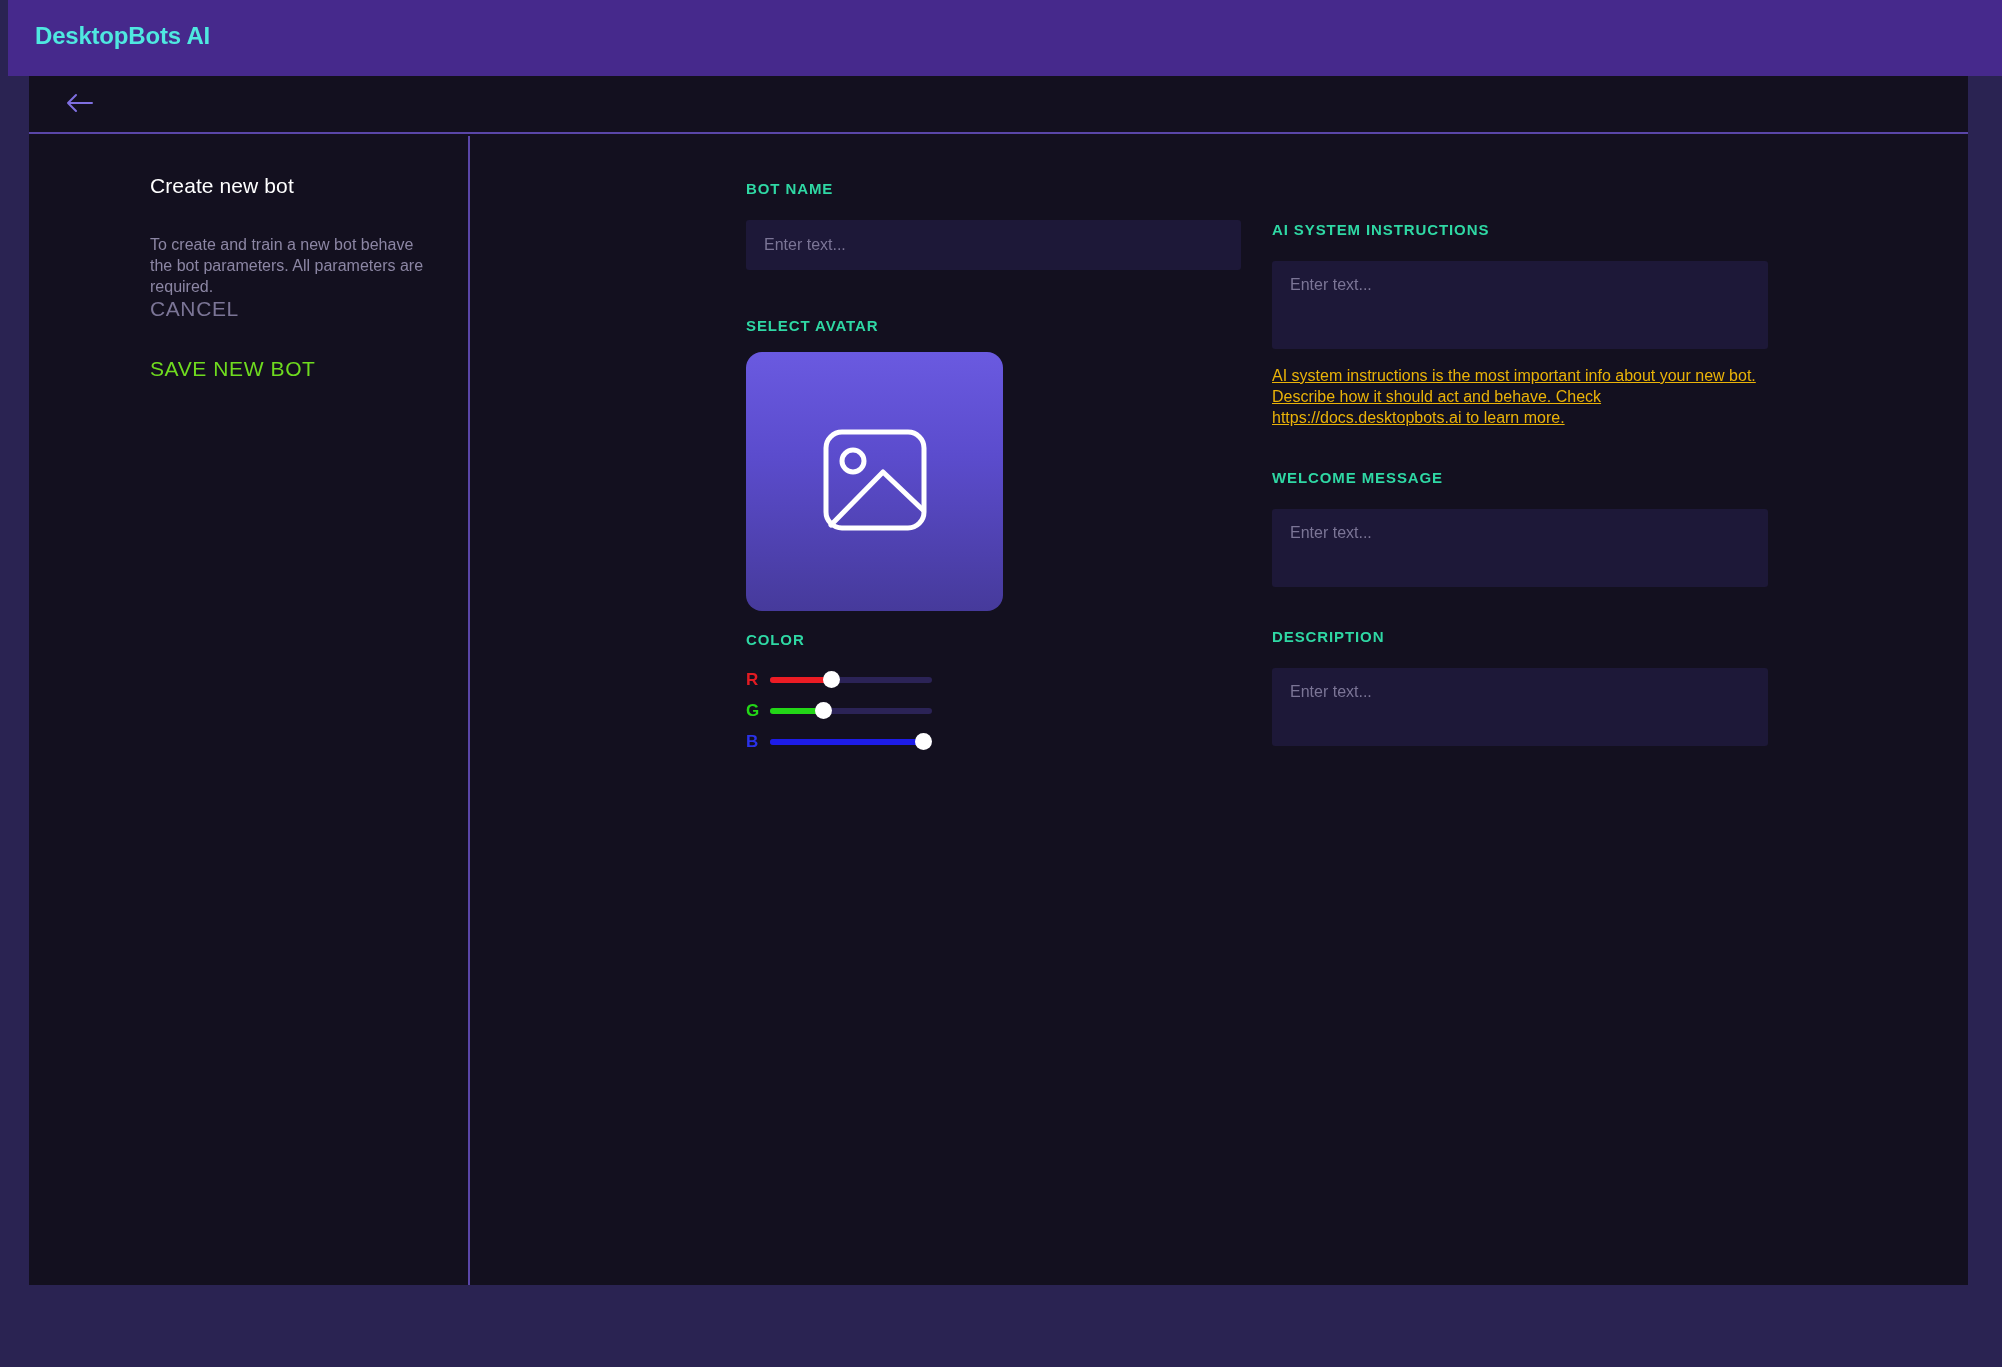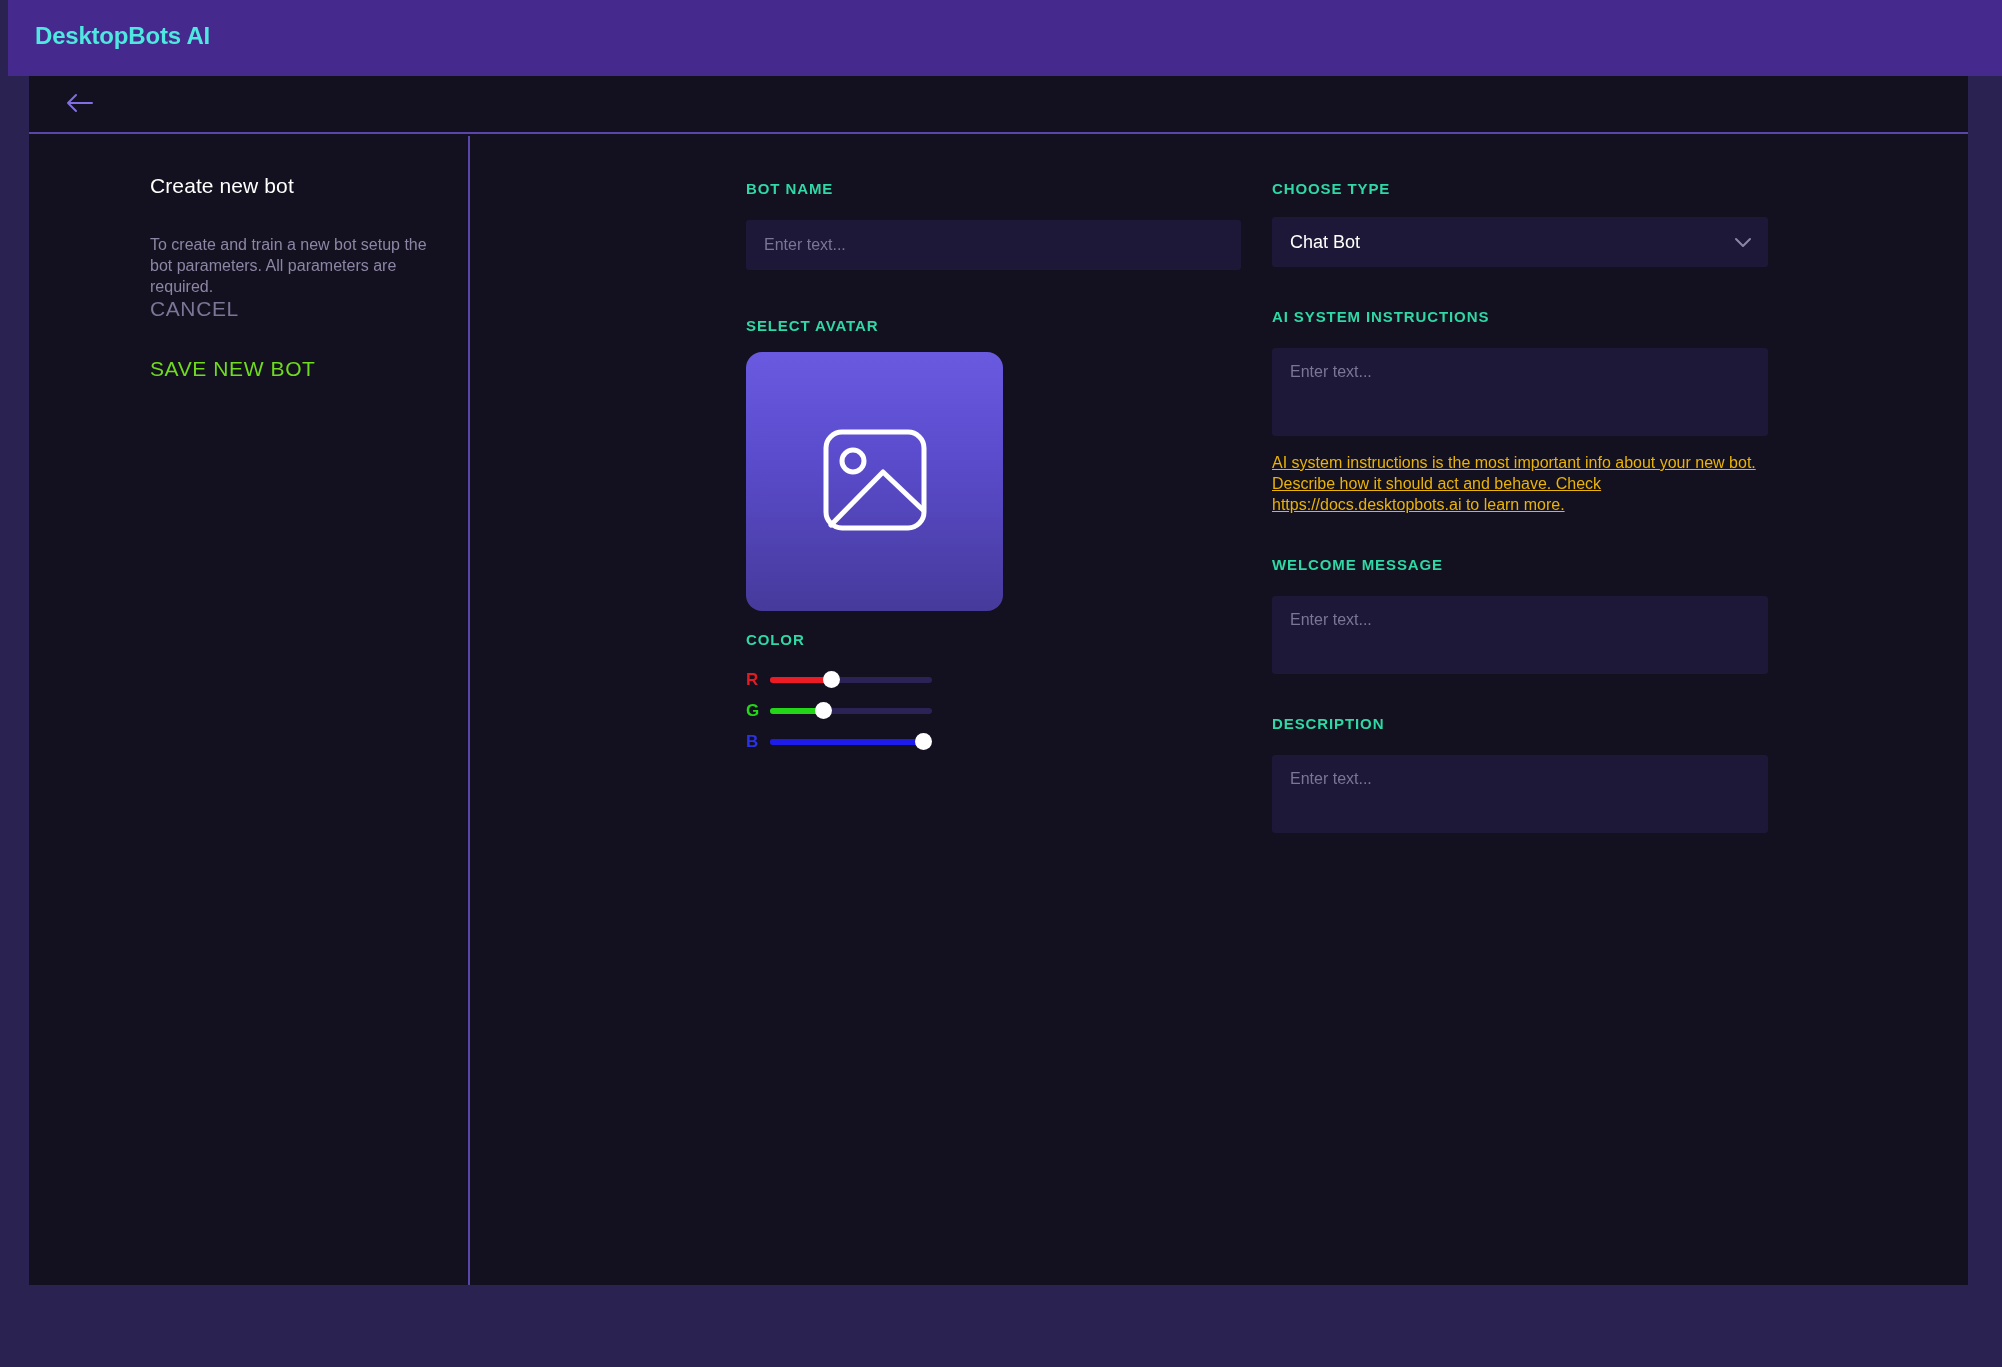--- a/index.html
+++ b/index.html
@@ -273,21 +273,21 @@
       </span>
     </div>
   </div>
 
   <div class="panel-body">
 
     <div class="v-divider"></div>
 
     <div class="left-col">
       <h1 class="left-title">Create new bot</h1>
-      <p class="left-desc">To create and train a new bot setup the bot parameters. All parameters are required.</p>
+      <p class="left-desc">To create and train a new bot behave the bot parameters. All parameters are required.</p>
       <div class="cancel-btn">CANCEL</div>
       <div class="save-btn">SAVE NEW BOT</div>
     </div>
 
     <div class="mid-col">
 
       <div class="field-label">BOT NAME</div>
       <div class="mid-input-wrap">
         <input class="input-box mid-input" type="text" placeholder="Enter text..." style="">
       </div>
@@ -329,33 +329,20 @@
             <div class="slider-fill b" style="width: 95%; background: rgb(29, 28, 232);"></div>
             <div class="slider-thumb" style="left:95%"></div>
           </div>
         </div>
 
       </div>
     </div>
 
     <div class="right-col">
 
-      <div class="sec sec-first">
-        <div class="field-label">CHOOSE TYPE</div>
-        <div class="select-wrap">
-          <div class="select-box">
-            <span>Chat Bot</span>
-          </div>
-          <span class="chevron">
-            <svg width="18" height="14" viewBox="0 0 18 14" fill="none">
-              <path d="M2 4 L9 11 L16 4" stroke="#8c86a4" stroke-width="2" stroke-linecap="round" stroke-linejoin="round"></path>
-            </svg>
-          </span>
-        </div>
-      </div>
 
       <div class="sec">
         <div class="field-label">AI SYSTEM INSTRUCTIONS</div>
         <div class="ta-wrap">
           <textarea class="input-box ta-tall" placeholder="Enter text..." style=""></textarea>
         </div>
         <p class="helper">AI system instructions is the most important info about your new bot. Describe how it should act and behave. Check https://docs.desktopbots.ai to learn more.</p>
       </div>
 
       <div class="sec">

